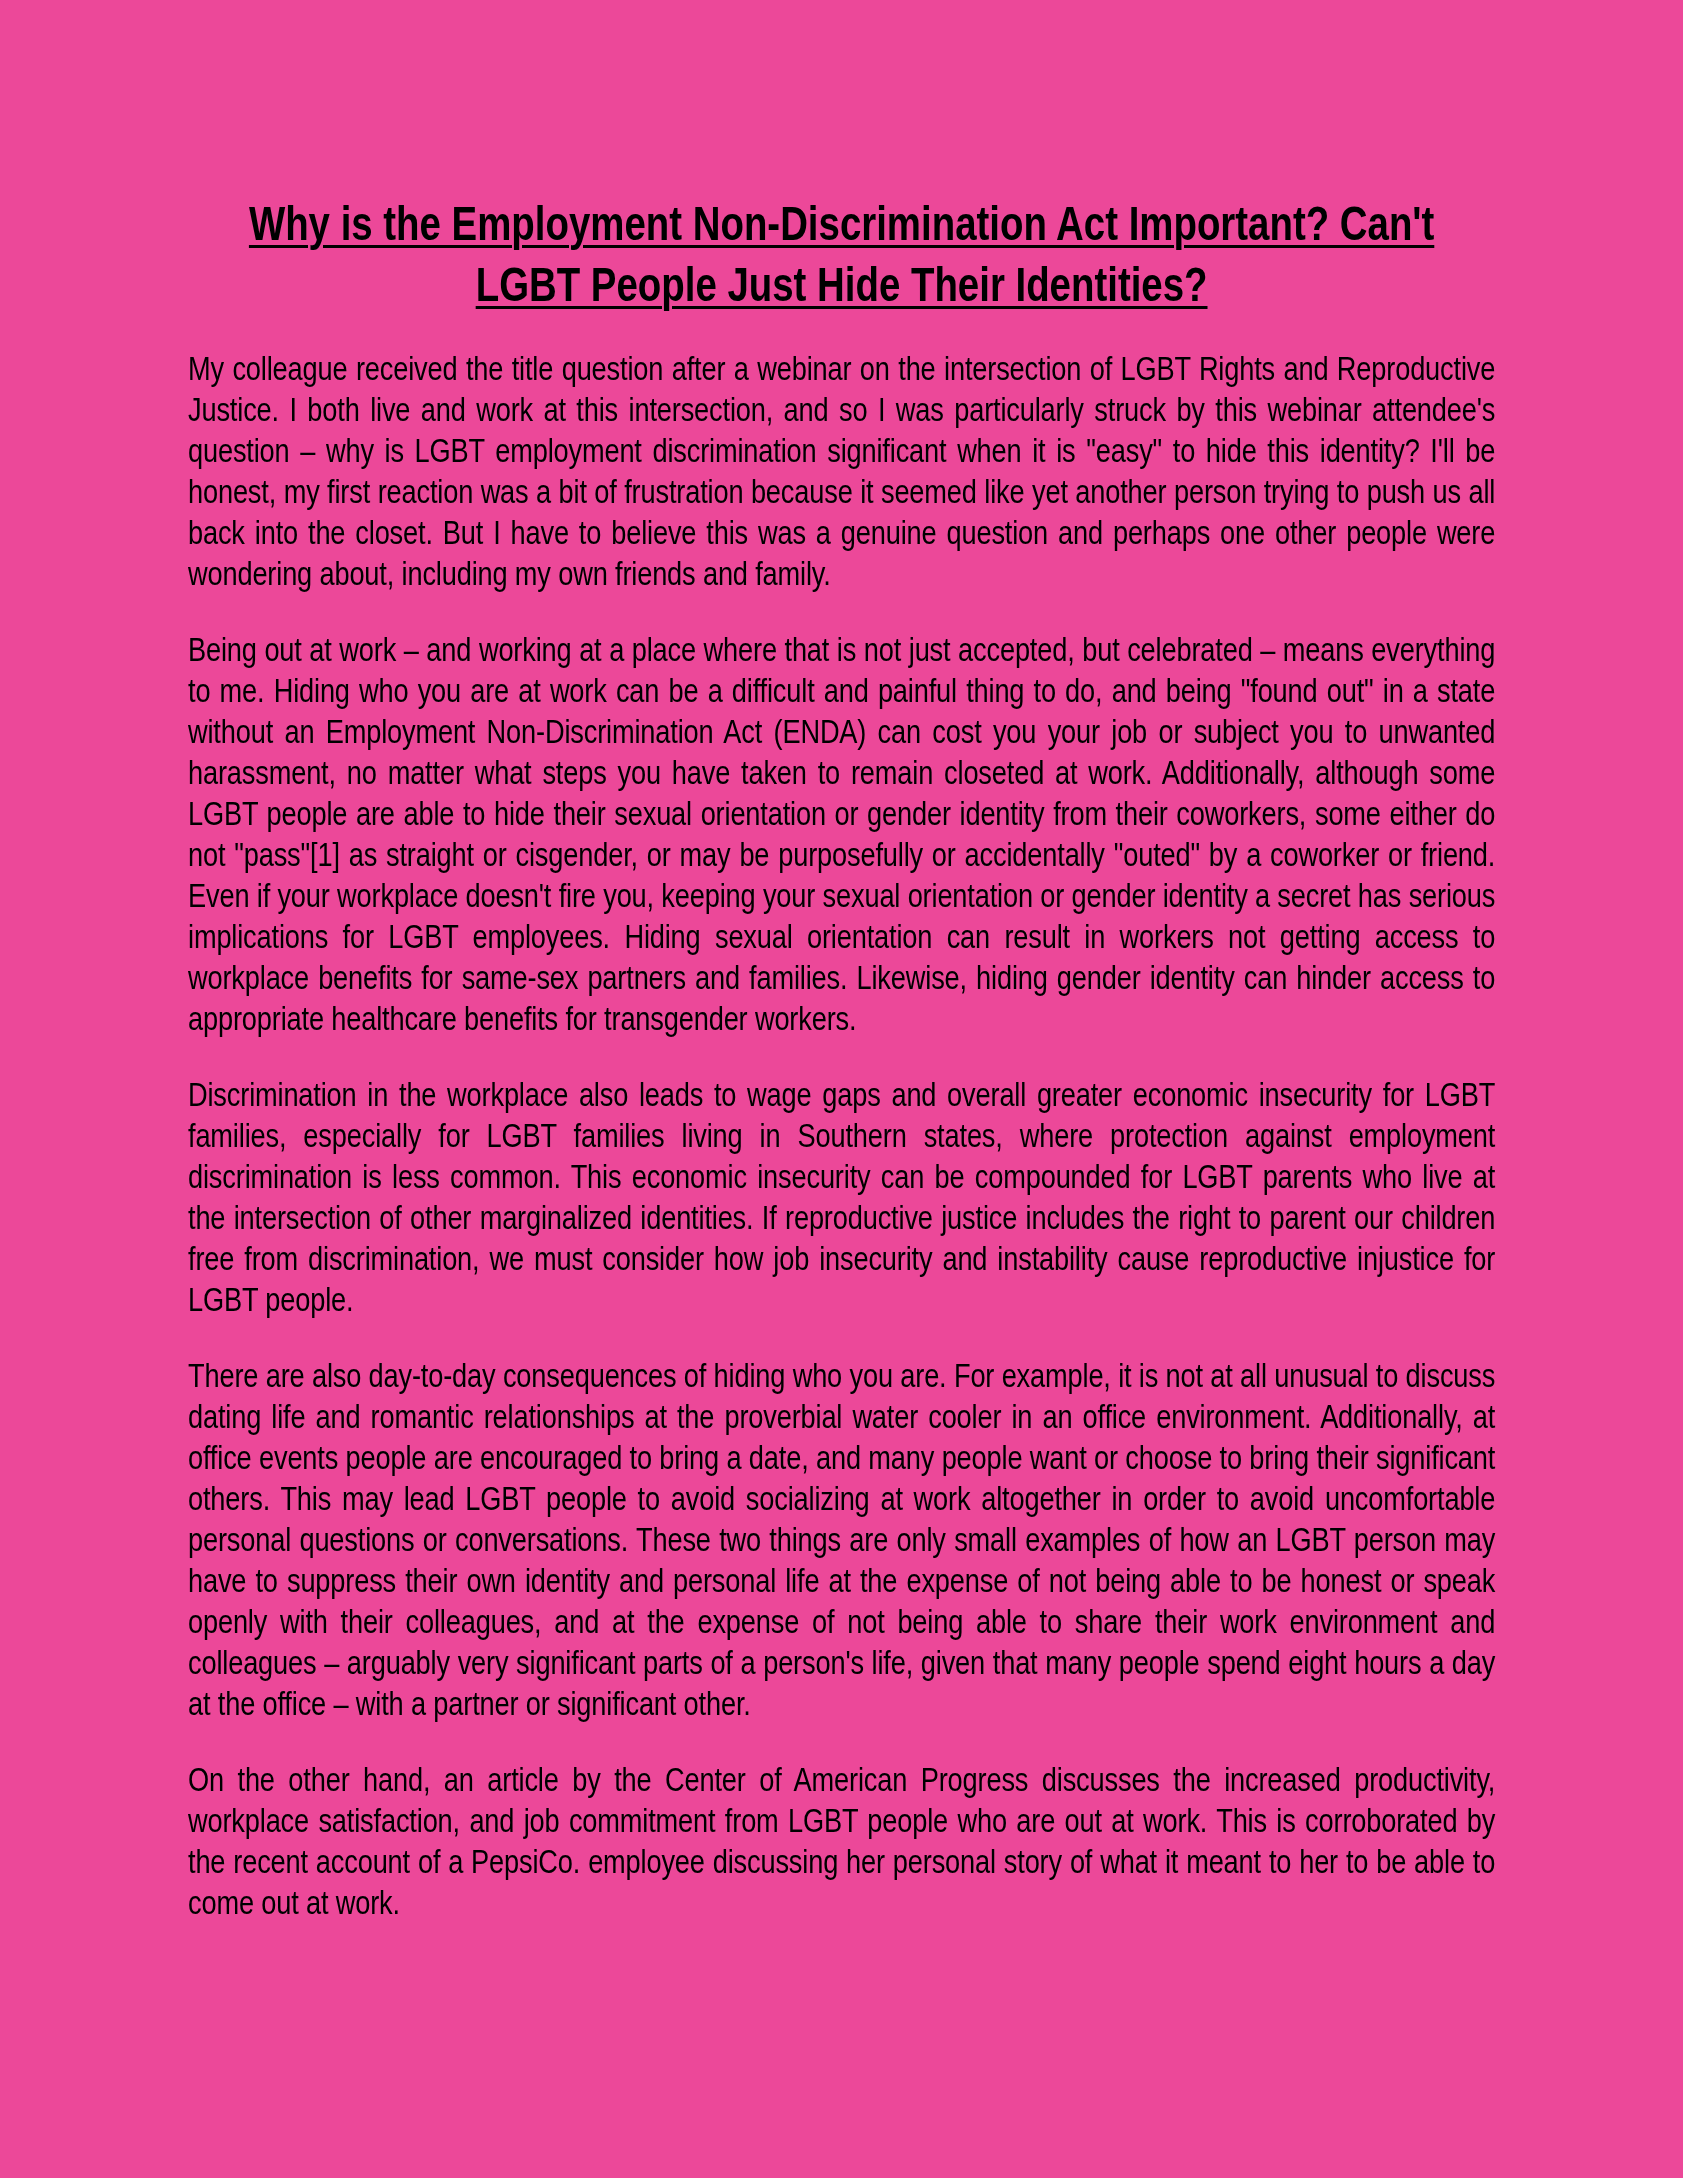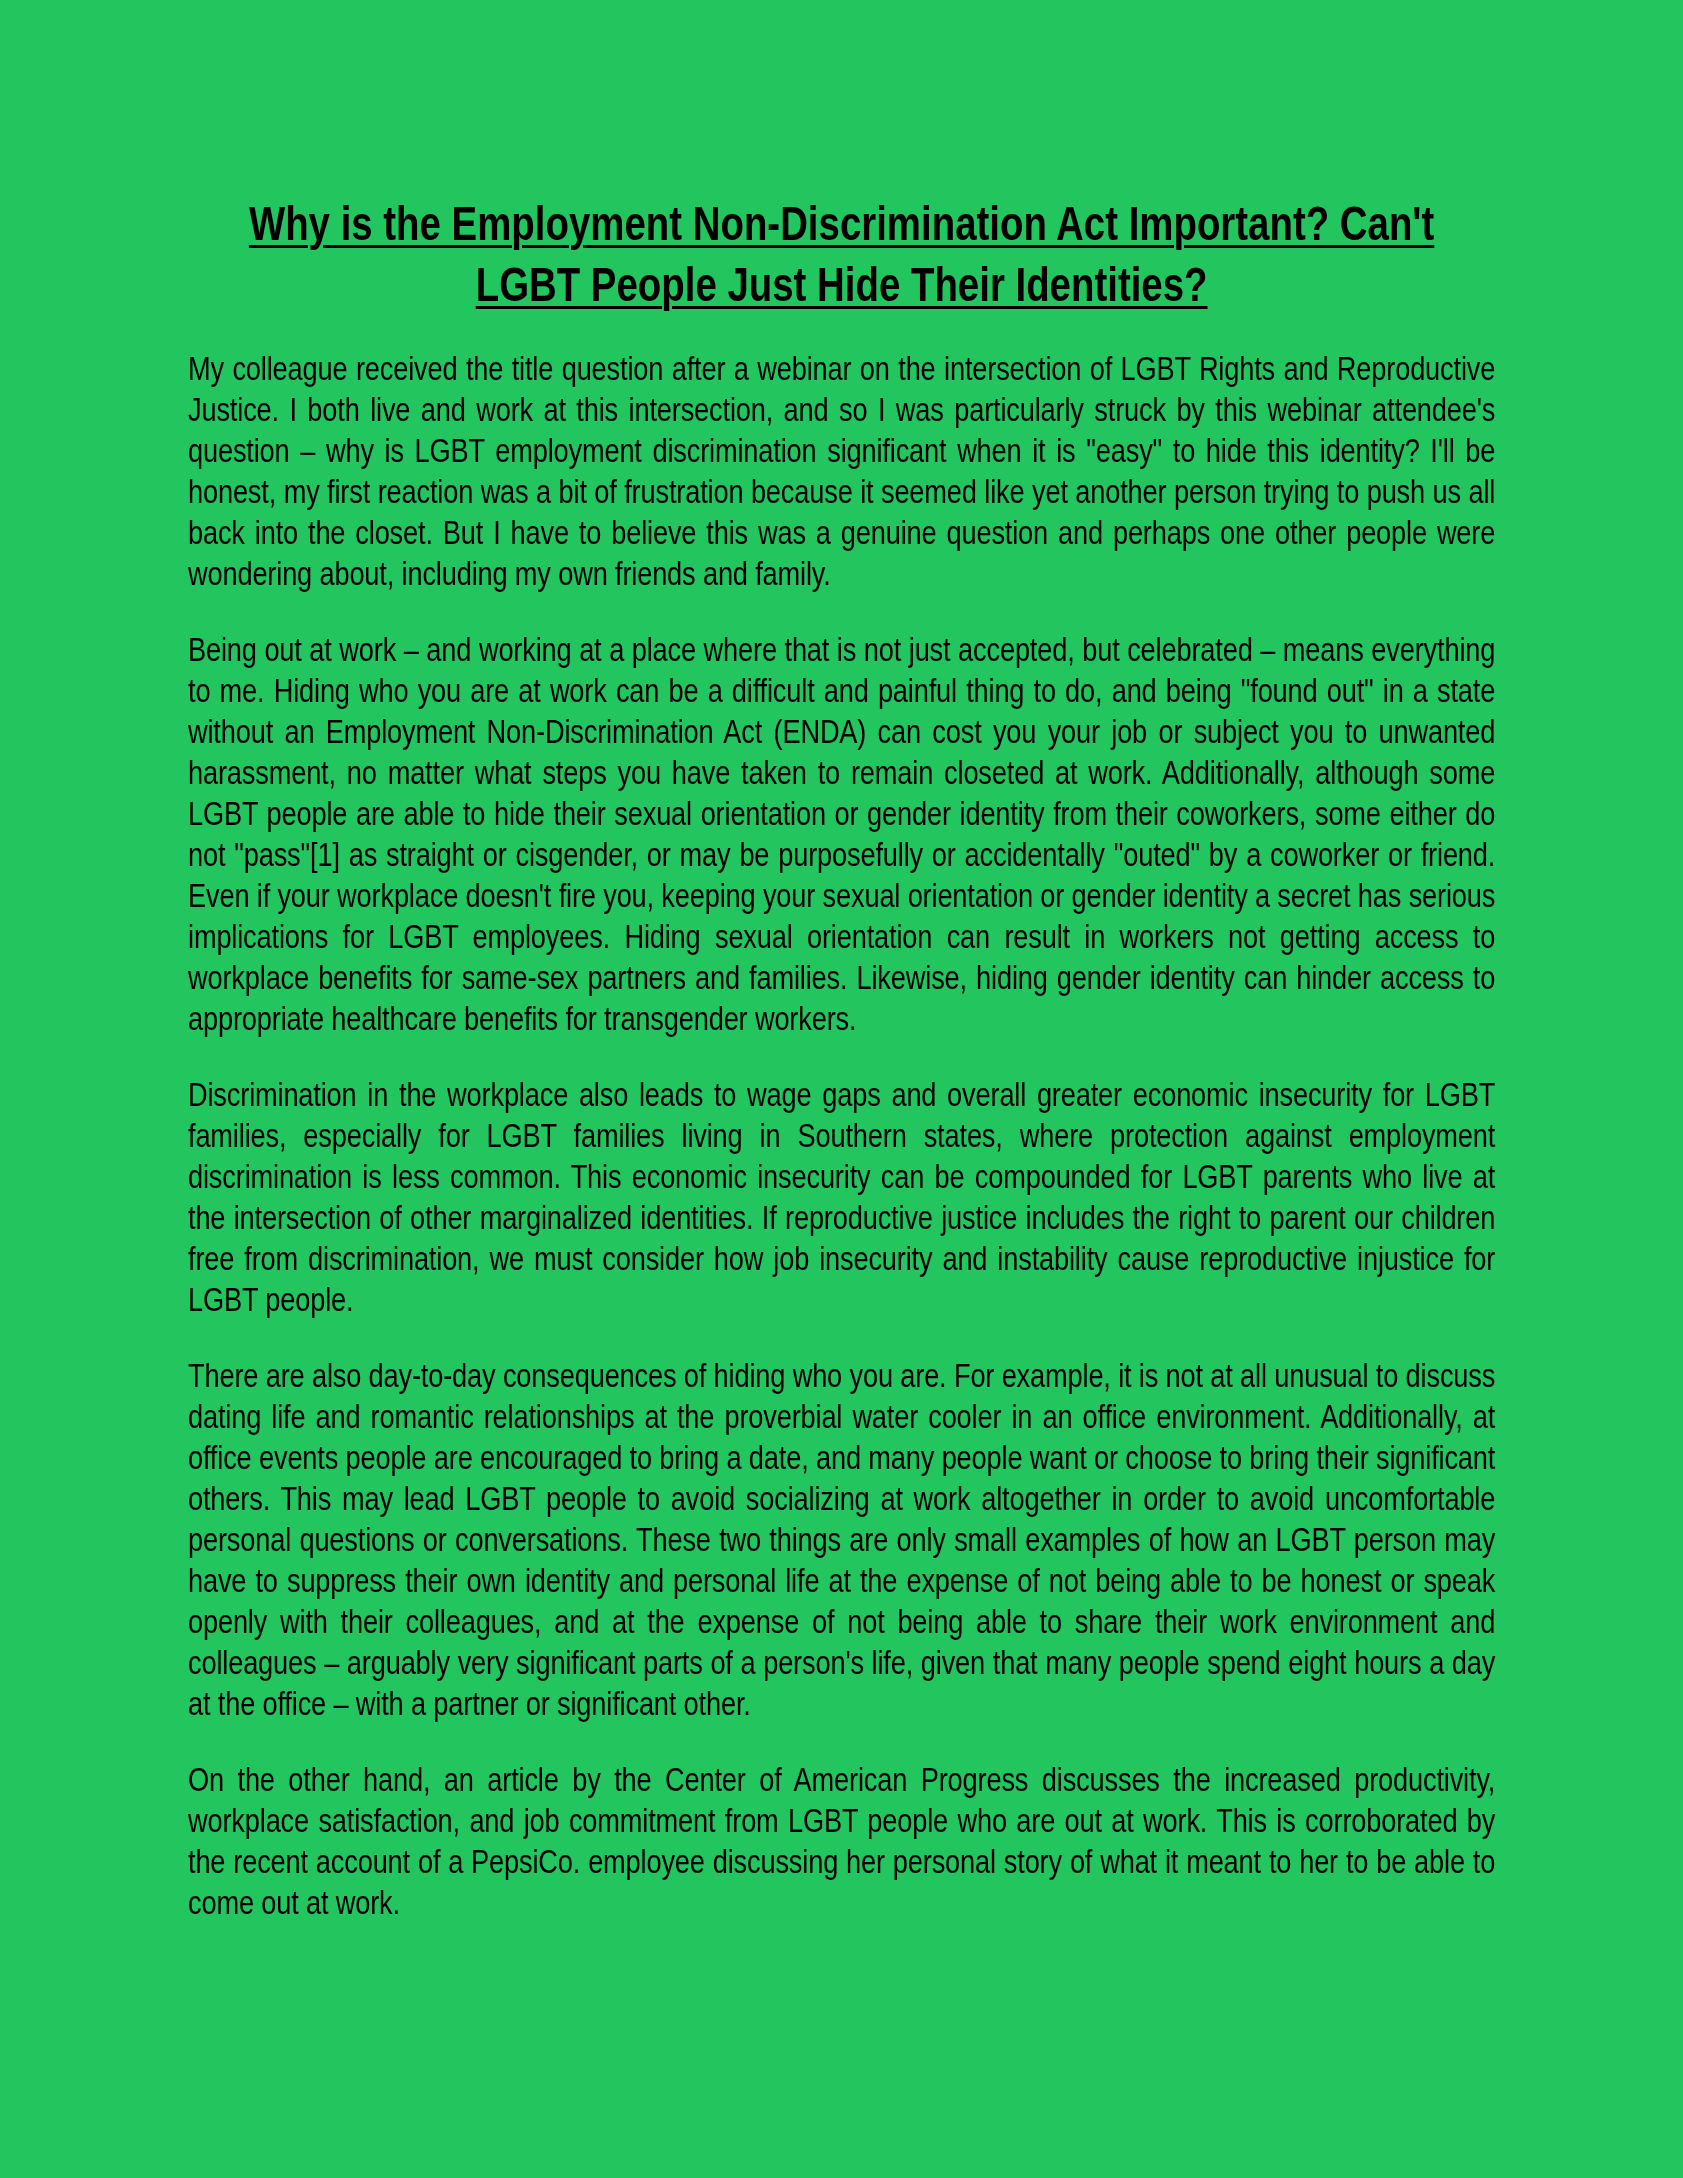--- a/index.html
+++ b/index.html
@@ -4,21 +4,21 @@
 <style>
   html, body {
     margin: 0;
     padding: 0;
     background: #ffffff;
   }
   .page {
     position: relative;
     width: 1683px;
     height: 2178px;
-    background: #22c55e;
+    background: #ec4899;
     overflow: hidden;
     font-family: "Liberation Sans", sans-serif;
     color: #000000;
   }
   
   .scale-col {
     position: absolute;
     left: 188px;
     top: 193px;
     width: 1634px;

